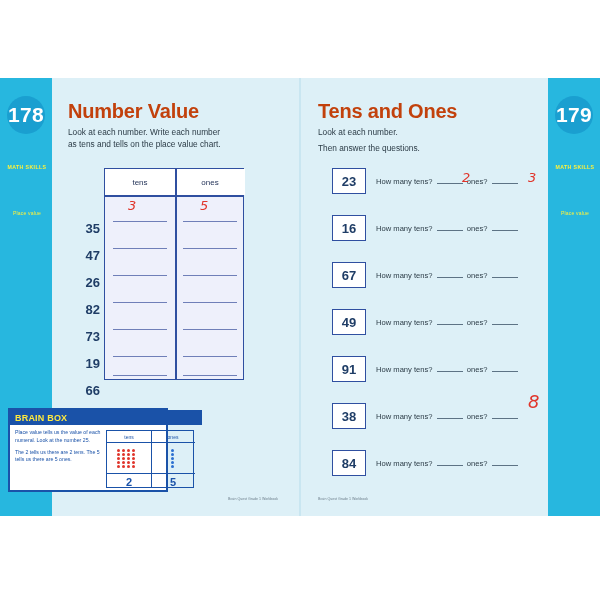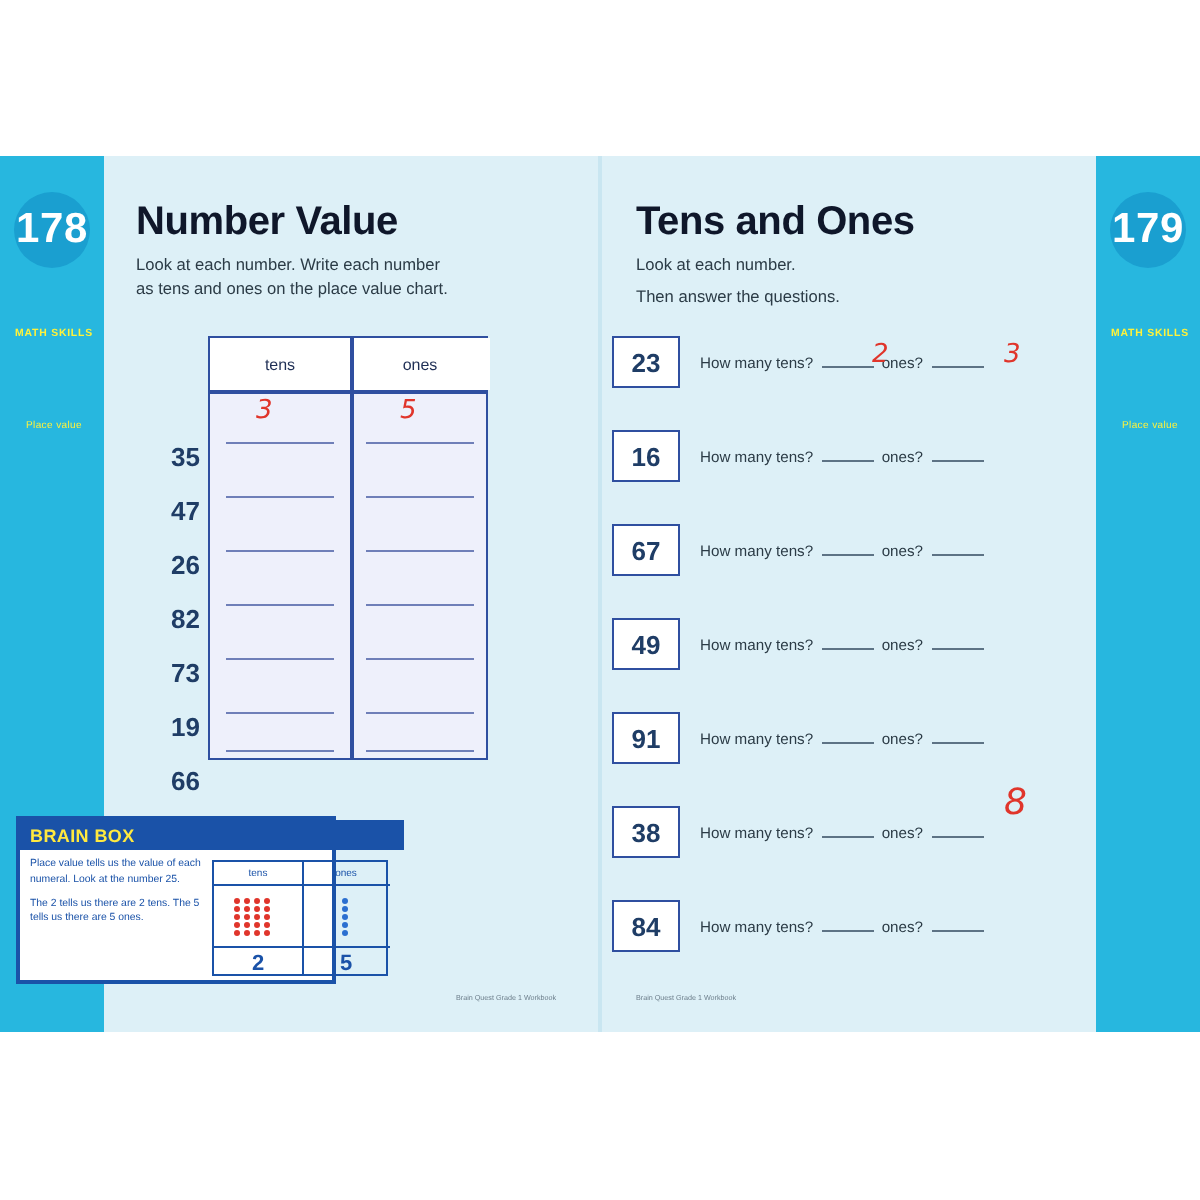--- a/index.html
+++ b/index.html
@@ -67,21 +67,21 @@
   .gutter {
     position: absolute;
     left: 299px; top: 78px;
     width: 2px; height: 438px;
     background: #c9e6f1;
   }
 
   h1.title {
     position: absolute;
     font-size: 20px;
-    color: #0f172a;
+    color: #c2410c;
     font-weight: bold;
     margin: 0;
     letter-spacing: -0.2px;
   }
   .title-left { left: 68px; top: 100px; }
   .title-right { left: 318px; top: 100px; }
 
   .instr {
     position: absolute;
     font-size: 8.3px;
@@ -198,21 +198,21 @@
   .dot { width: 3px; height: 3px; border-radius: 50%; background: #e0352b; }
   .dot.b { background: #2b6fd0; }
   .dots5 {
     position: absolute;
     display: grid;
     grid-template-columns: repeat(1, 4px);
     gap: 1px;
   }
 
   
-  .qrow { position: absolute; left: 306px; width: 220px; height: 26px; }
+  .qrow { position: absolute; left: 332px; width: 220px; height: 26px; }
   .qbox {
     position: absolute; left: 0; top: 0;
     width: 34px; height: 26px;
     background: #ffffff;
     border: 1.6px solid #2f4fa0;
     display: flex; align-items: center; justify-content: center;
     font-size: 13px; font-weight: bold; color: #1f3d66;
   }
   .qtext {
     position: absolute; left: 44px; top: 8px;
@@ -249,21 +249,21 @@
   <div class="mathskills left">MATH SKILLS</div>
   <div class="placevalue-tag left">Place value</div>
 
   <div class="pagenum right">179</div>
   <div class="mathskills right">MATH SKILLS</div>
   <div class="placevalue-tag right">Place value</div>
 
   <h1 class="title title-left">Number Value</h1>
   <div class="instr instr-left">
     <span>Look at each number. Write each number</span><br>
-    <span>as tens and ones on the place value chart.</span>
+    <span>as tens and tells on the place value chart.</span>
   </div>
 
   <div class="numcol" style="top:196px">35</div>
   <div class="numcol" style="top:223px">47</div>
   <div class="numcol" style="top:250px">26</div>
   <div class="numcol" style="top:277px">82</div>
   <div class="numcol" style="top:304px">73</div>
   <div class="numcol" style="top:331px">19</div>
   <div class="numcol" style="top:358px">66</div>
 

